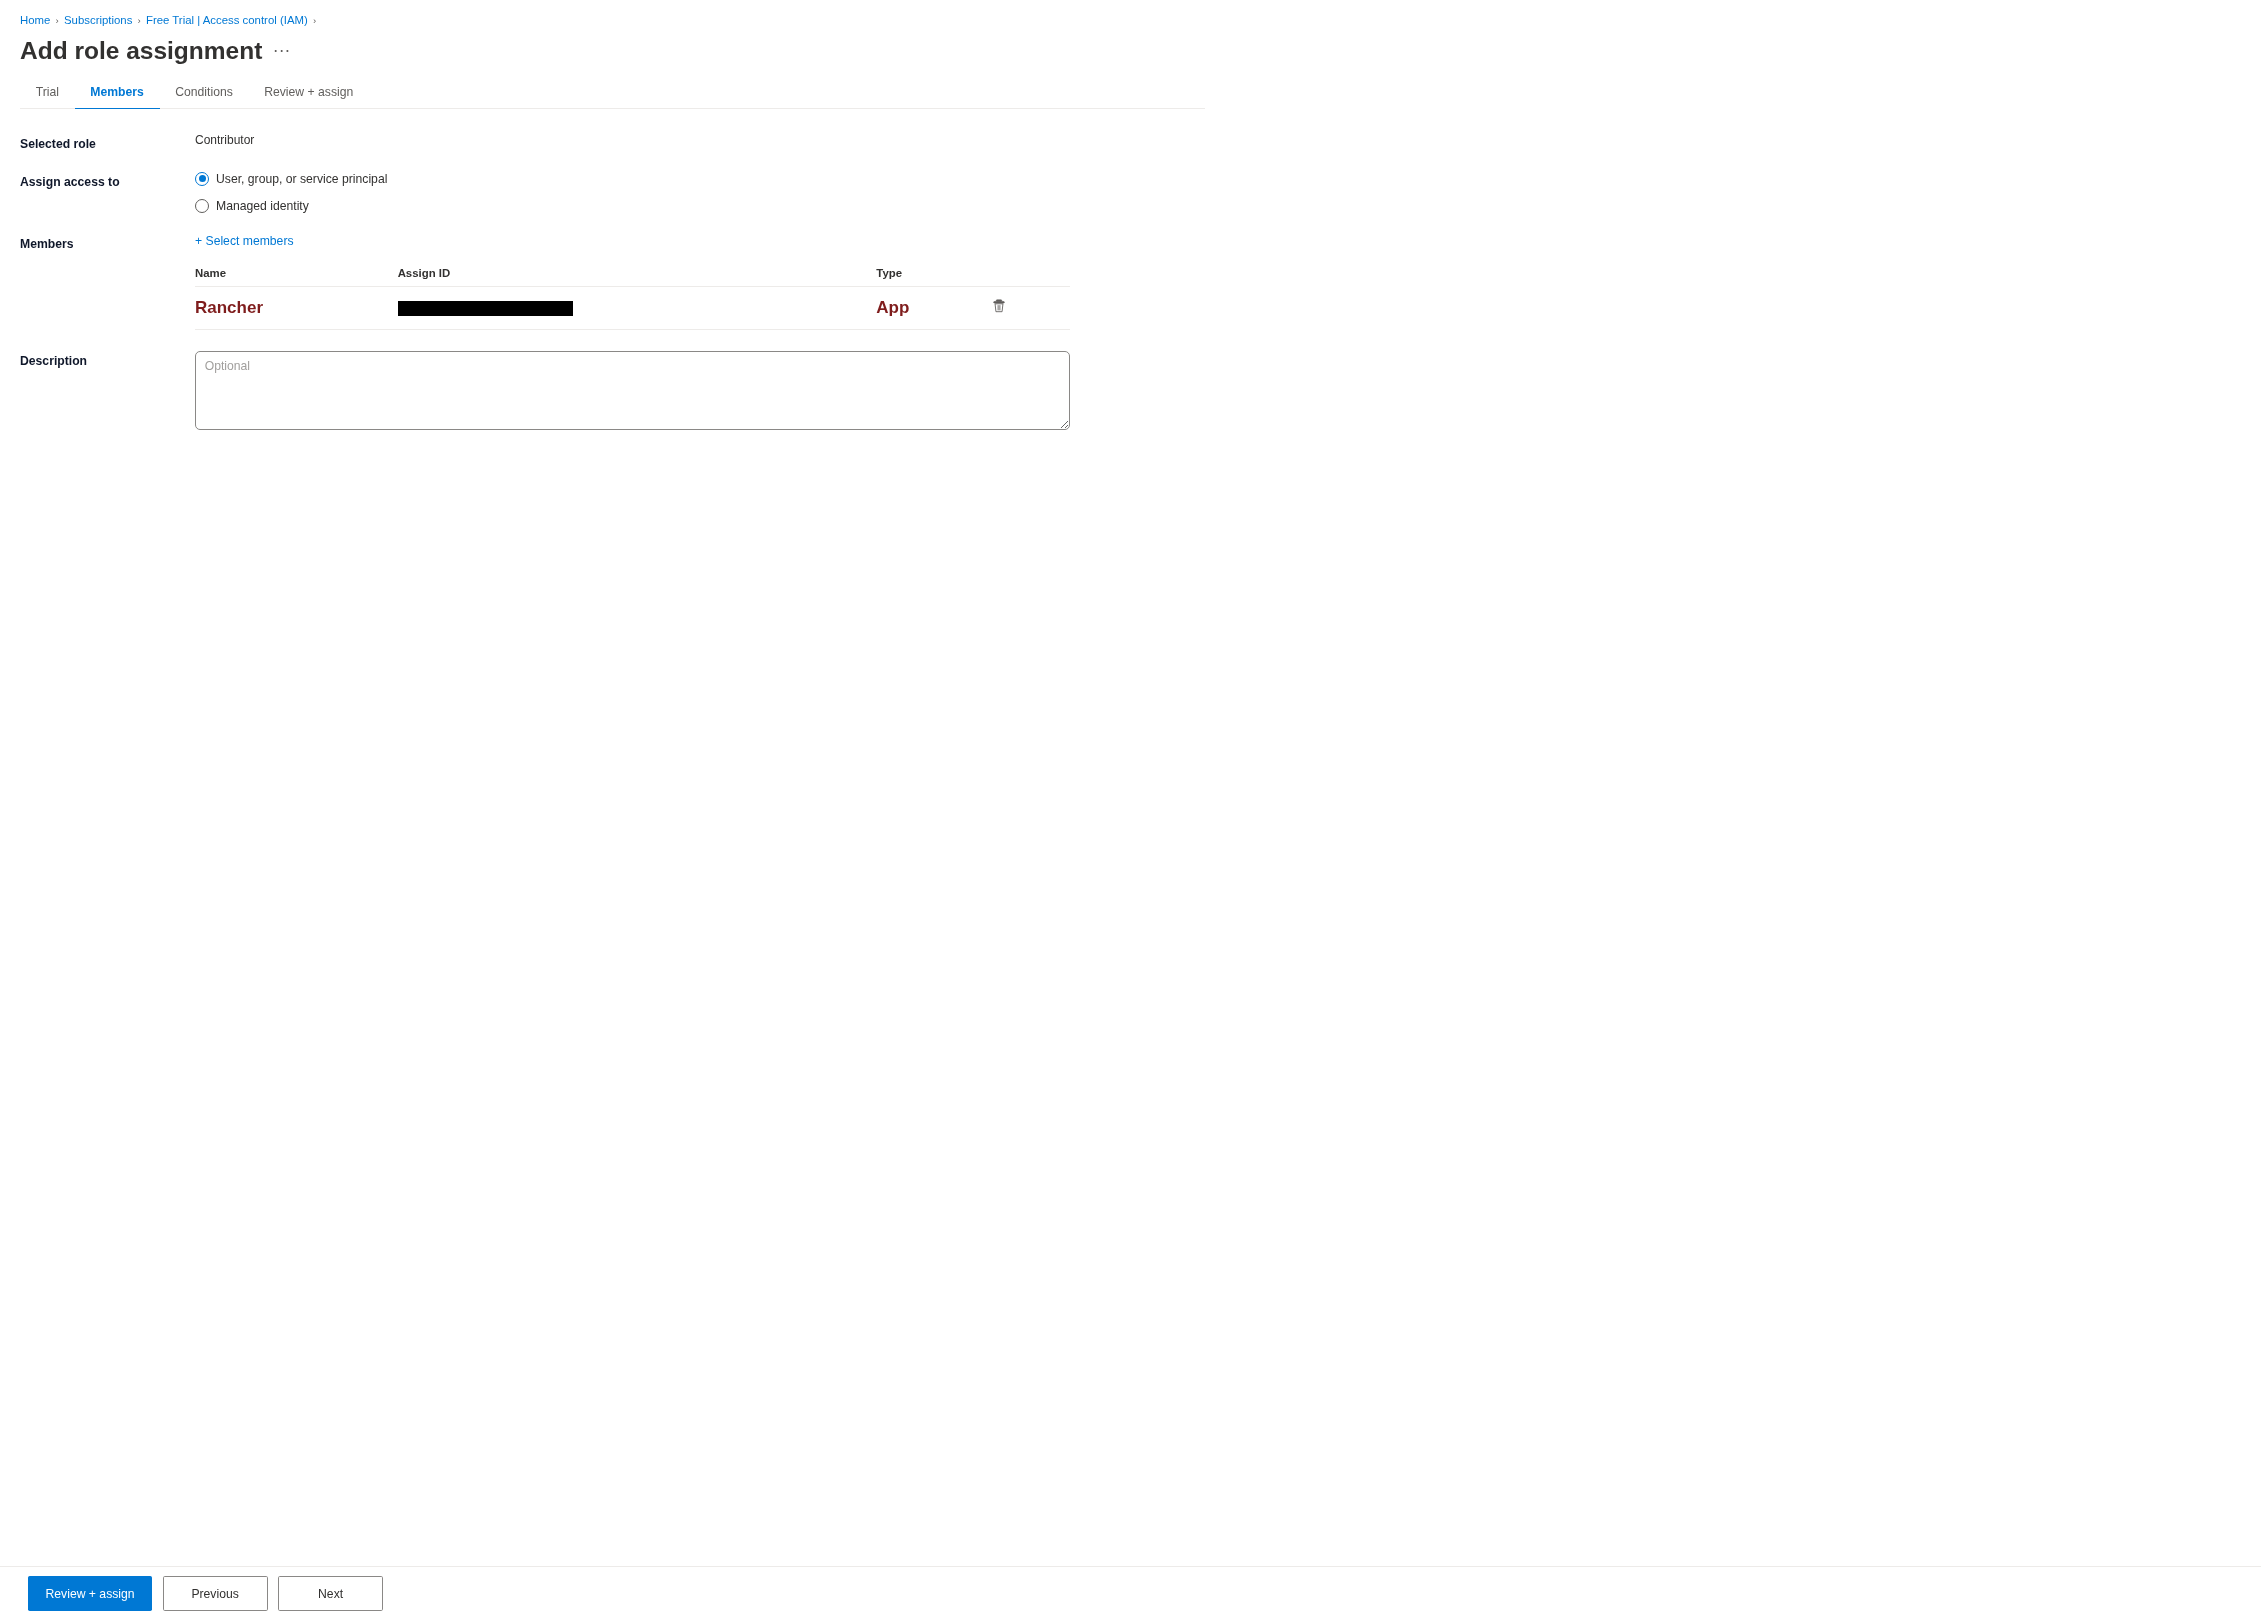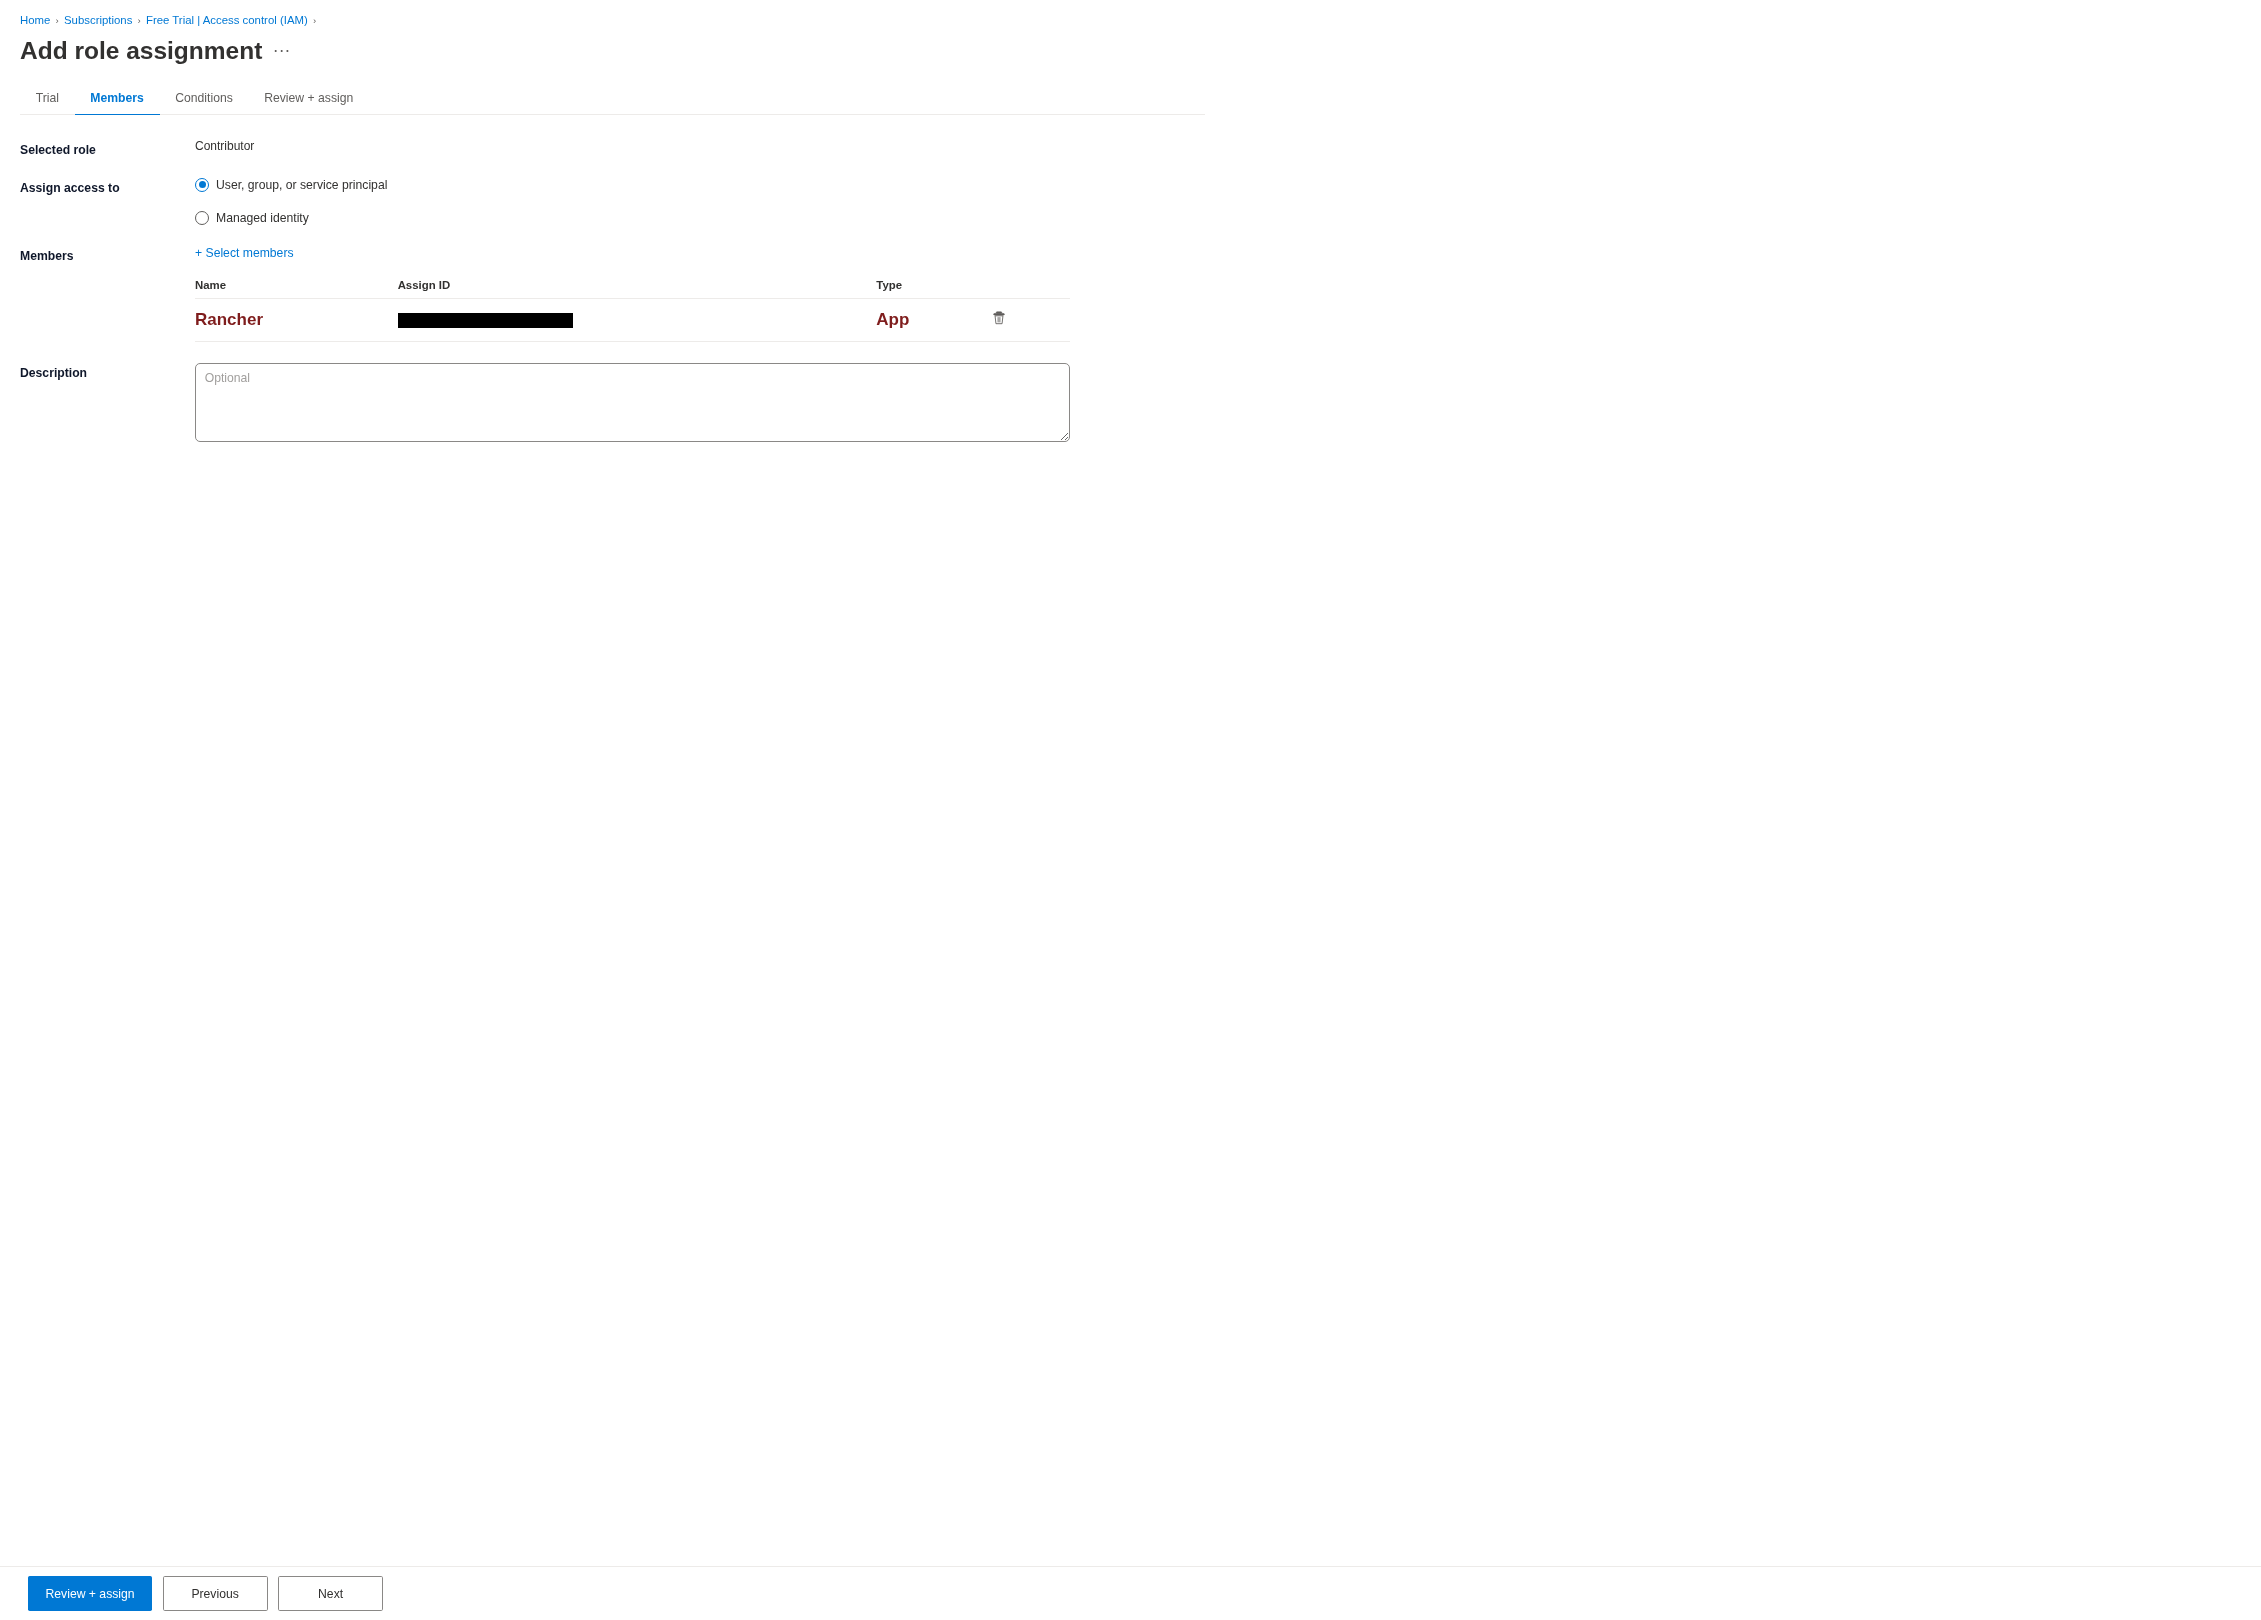--- a/index.html
+++ b/index.html
@@ -41,21 +41,21 @@
     .breadcrumb-separator {
       color: #605e5c;
       font-size: 9.6px;
     }
 
     
     .page-title-row {
       display: flex;
       align-items: center;
       gap: 10.5px;
-      margin-bottom: 18px;
+      margin-bottom: 12px;
     }
 
     .page-title {
       font-size: 24.5px;
       font-weight: 600;
       color: #323130;
     }
 
     .title-more {
       font-size: 17.5px;
@@ -109,21 +109,21 @@
 
     .form-value {
       font-size: 12px;
       color: #323130;
     }
 
     
     .radio-group {
       display: flex;
       flex-direction: column;
-      gap: 19px;
+      gap: 13px;
     }
 
     .radio-option {
       display: flex;
       align-items: center;
       gap: 7px;
       cursor: pointer;
     }
 
     .radio-input {

